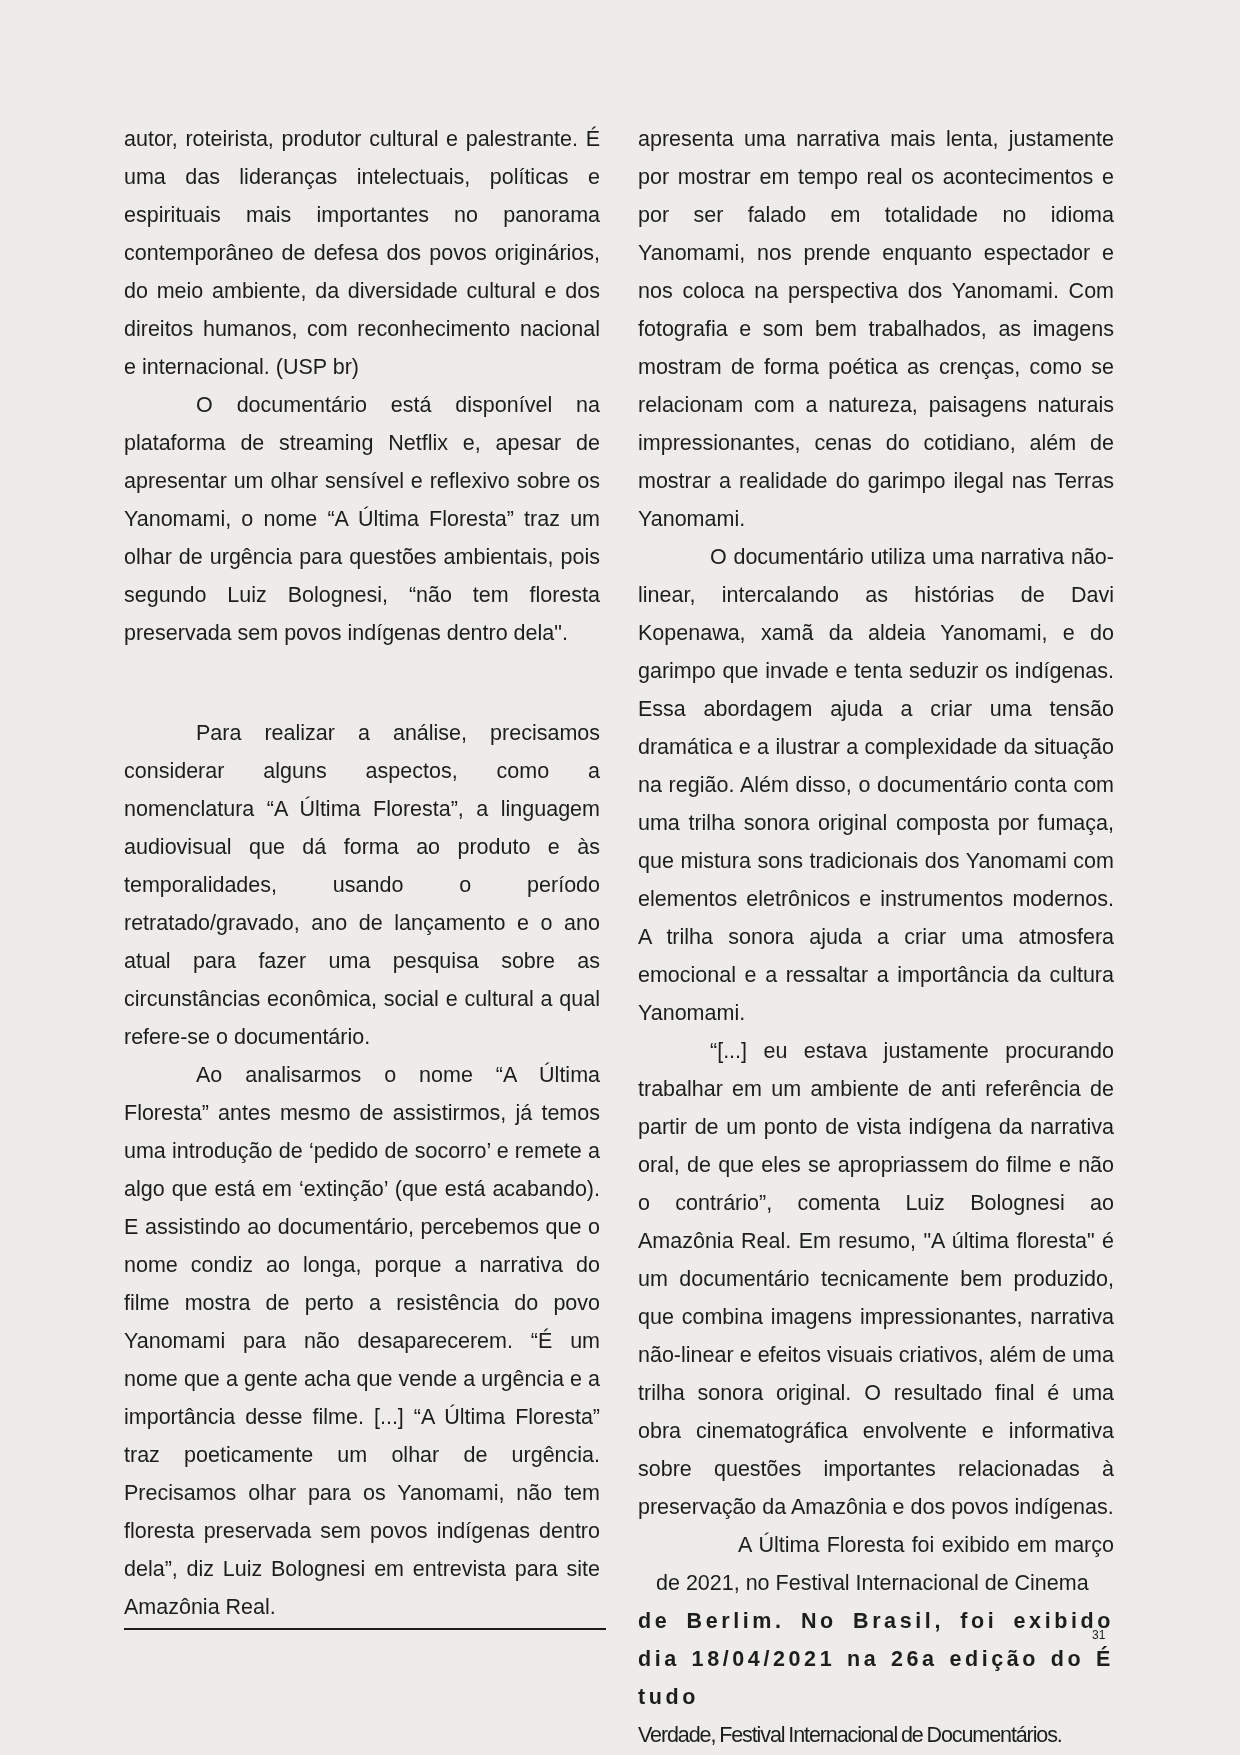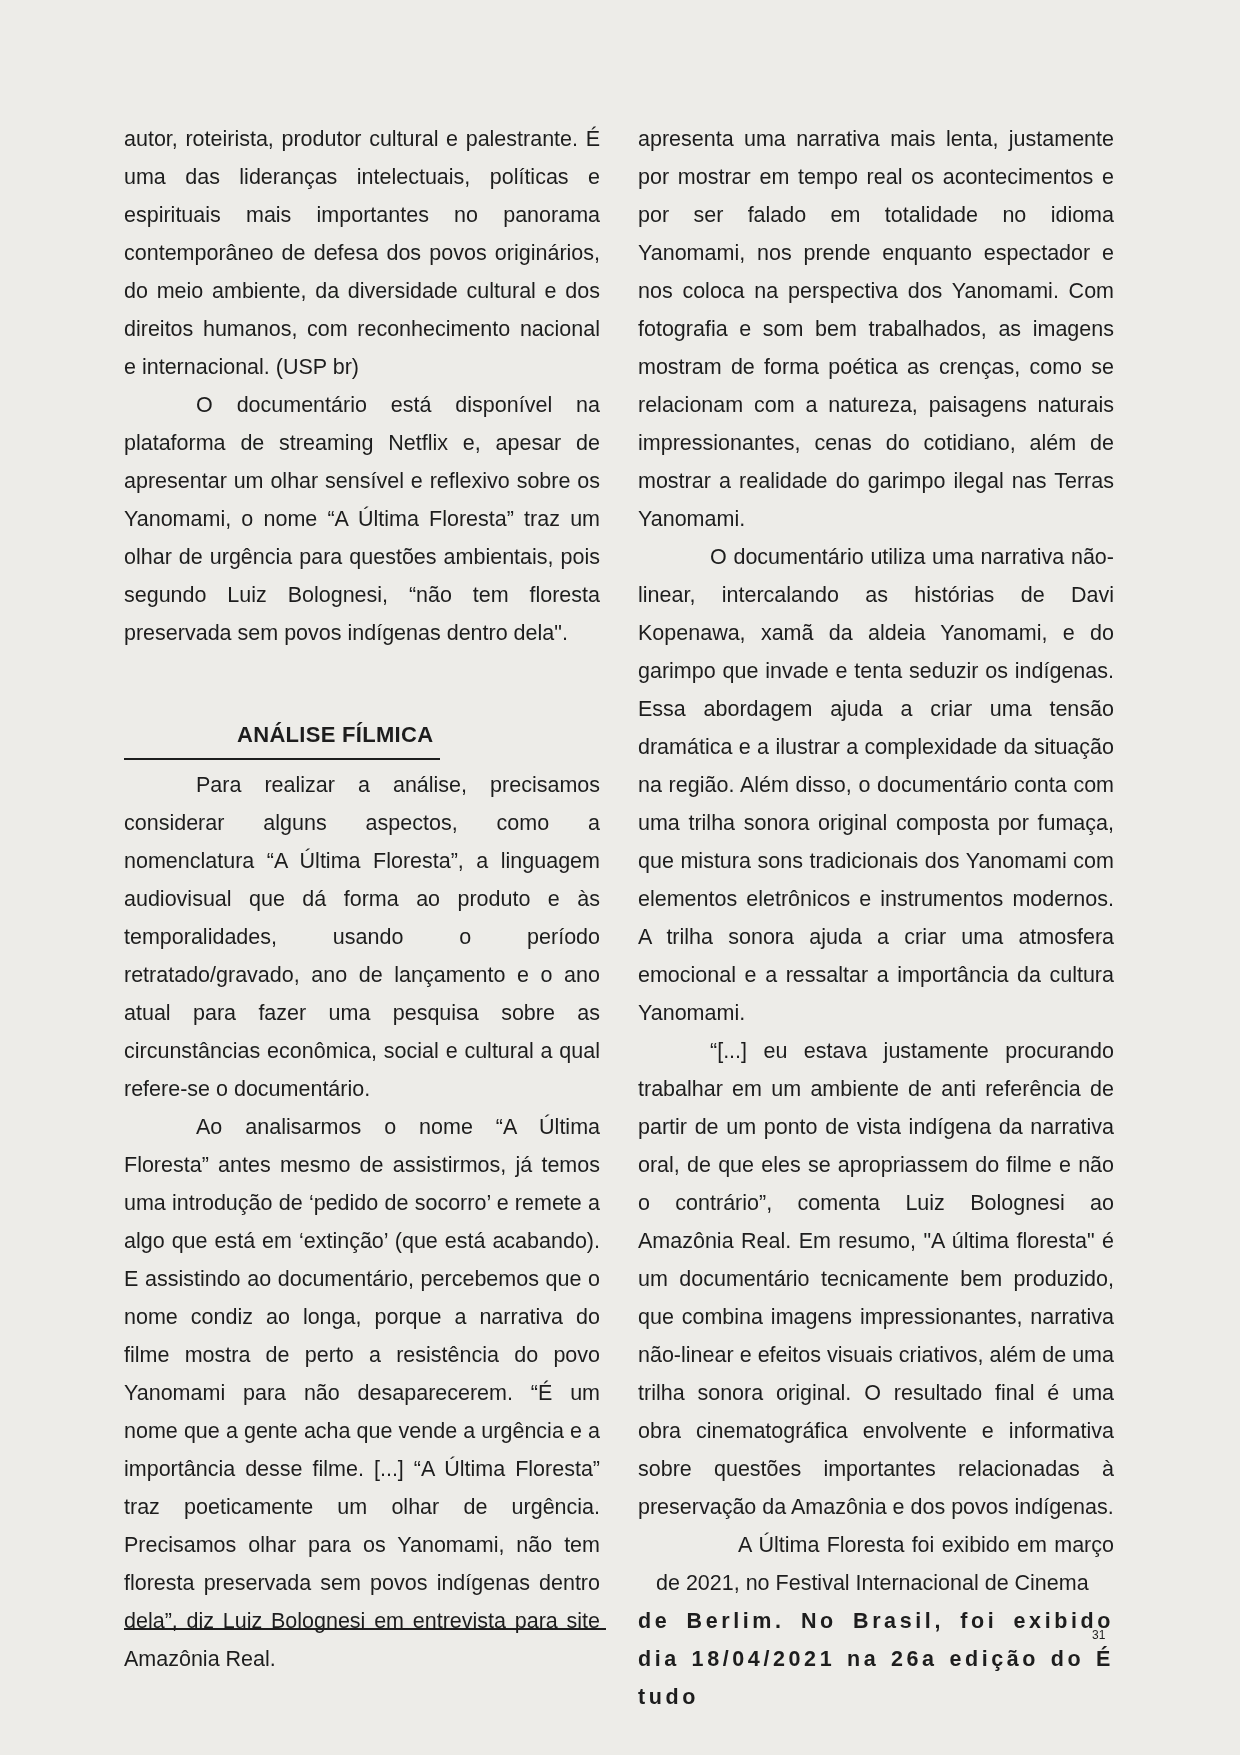--- a/index.html
+++ b/index.html
@@ -57,34 +57,31 @@
     font-size: 12px;
   }
 </style>
 </head>
 <body>
 
 <div class="col left">
   <p>autor, roteirista, produtor cultural e palestrante. É uma das lideranças intelectuais, políticas e espirituais mais importantes no panorama contemporâneo de defesa dos povos originários, do meio ambiente, da diversidade cultural e dos direitos humanos, com reconhecimento nacional e internacional. (USP br)</p>
   <p class="indent">O documentário está disponível na plataforma de streaming Netflix e, apesar de apresentar um olhar sensível e reflexivo sobre os Yanomami, o nome “A Última Floresta” traz um olhar de urgência para questões ambientais, pois segundo Luiz Bolognesi, “não tem floresta preservada sem povos indígenas dentro dela".</p>
   <div class="spacer"></div>
-  <div class="section-heading">
-    <span>ANÁLISE FÍLMICA</span>
-    <div class="rule"></div>
-  </div>
   <p class="indent">Para realizar a análise, precisamos considerar alguns aspectos, como a nomenclatura “A Última Floresta”, a linguagem audiovisual que dá forma ao produto e às temporalidades, usando o período retratado/gravado, ano de lançamento e o ano atual para fazer uma pesquisa sobre as circunstâncias econômica, social e cultural a qual refere-se o documentário.</p>
   <p class="indent">Ao analisarmos o nome “A Última Floresta” antes mesmo de assistirmos, já temos uma introdução de ‘pedido de socorro’ e remete a algo que está em ‘extinção’ (que está acabando). E assistindo ao documentário, percebemos que o nome condiz ao longa, porque a narrativa do filme mostra de perto a resistência do povo Yanomami para não desaparecerem. “É um nome que a gente acha que vende a urgência e a importância desse filme. [...] “A Última Floresta” traz poeticamente um olhar de urgência. Precisamos olhar para os Yanomami, não tem floresta preservada sem povos indígenas dentro dela”, diz Luiz Bolognesi em entrevista para site Amazônia Real.</p>
 </div>
 
 <div class="col right">
   <p>
     <span>apresenta uma narrativa mais lenta, justamente por mostrar em tempo real os acontecimentos e por ser falado em totalidade no idioma Yanomami, nos prende enquanto espectador e nos coloca na perspectiva dos Yanomami. Com fotografia e som bem trabalhados, as imagens mostram de forma poética as crenças, como se relacionam com a natureza, paisagens naturais impressionantes, cenas do cotidiano, além de mostrar a realidade do garimpo ilegal nas Terras Yanomami.</span>
   </p>
   <p class="indent">O documentário utiliza uma narrativa não-linear, intercalando as histórias de Davi Kopenawa, xamã da aldeia Yanomami, e do garimpo que invade e tenta seduzir os indígenas. Essa abordagem ajuda a criar uma tensão dramática e a ilustrar a complexidade da situação na região. Além disso, o documentário conta com uma trilha sonora original composta por fumaça, que mistura sons tradicionais dos Yanomami com elementos eletrônicos e instrumentos modernos. A trilha sonora ajuda a criar uma atmosfera emocional e a ressaltar a importância da cultura Yanomami.</p>
   <p class="indent">“[...] eu estava justamente procurando trabalhar em um ambiente de anti referência de partir de um ponto de vista indígena da narrativa oral, de que eles se apropriassem do filme e não o contrário”, comenta Luiz Bolognesi ao Amazônia Real. Em resumo, "A última floresta" é um documentário tecnicamente bem produzido, que combina imagens impressionantes, narrativa não-linear e efeitos visuais criativos, além de uma trilha sonora original. O resultado final é uma obra cinematográfica envolvente e informativa sobre questões importantes relacionadas à preservação da Amazônia e dos povos indígenas.</p>
   <p>
     <span style="display:block;text-indent:82px;margin-left:18px;">A Última Floresta foi exibido em março de 2021, no Festival Internacional de Cinema</span>
     <span class="wide" style="display:block;">de Berlim. No Brasil, foi exibido dia 18/04/2021 na 26a edição do É tudo</span>
+    <span class="cond" style="display:block;">Verdade, Festival Internacional de Documentários.</span>
   </p>
 </div>
 
 <div class="footer-rule"></div>
 <div class="page-number">31</div>
 
 </body></html>

